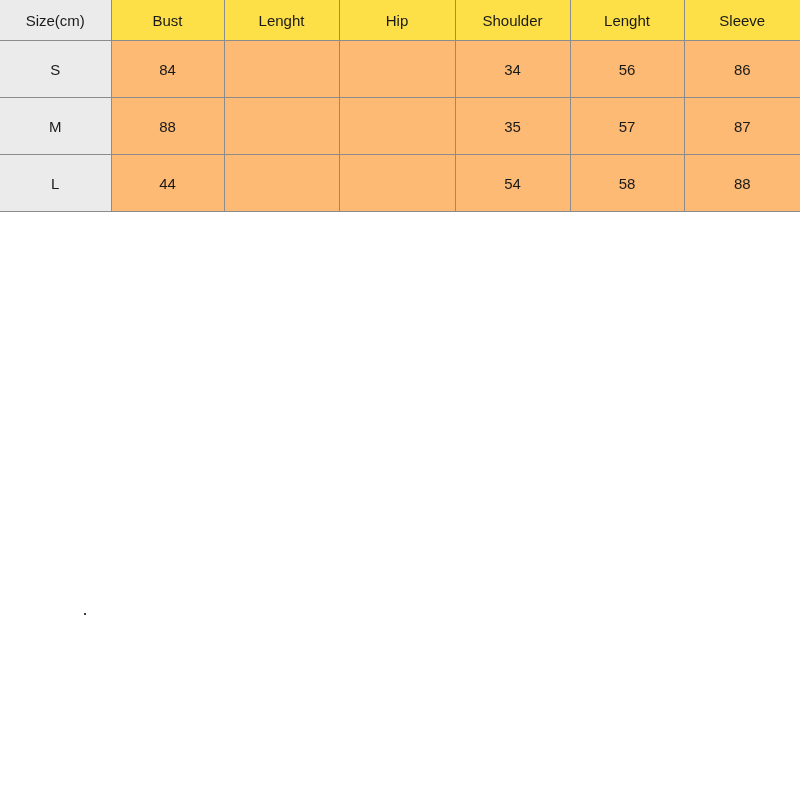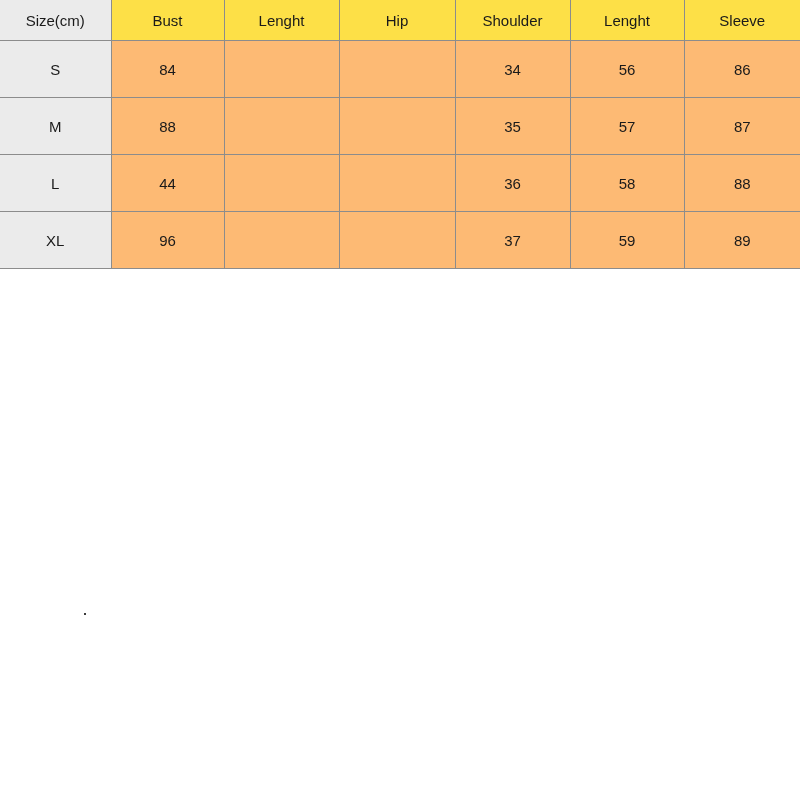--- a/index.html
+++ b/index.html
@@ -131,30 +131,21 @@
         <td></td>
         <td>35</td>
         <td>57</td>
         <td>87</td>
       </tr>
       <tr>
         <td class="size-label">L</td>
         <td>44</td>
         <td></td>
         <td></td>
-        <td>36</td>
+        <td>54</td>
         <td>58</td>
         <td>88</td>
-      </tr>
-      <tr>
-        <td class="size-label">XL</td>
-        <td>96</td>
-        <td></td>
-        <td></td>
-        <td>37</td>
-        <td>59</td>
-        <td>89</td>
       </tr>
     </tbody>
   </table>
 </div>
 
 <div id="stray-dot"></div>
 
 </body></html>

